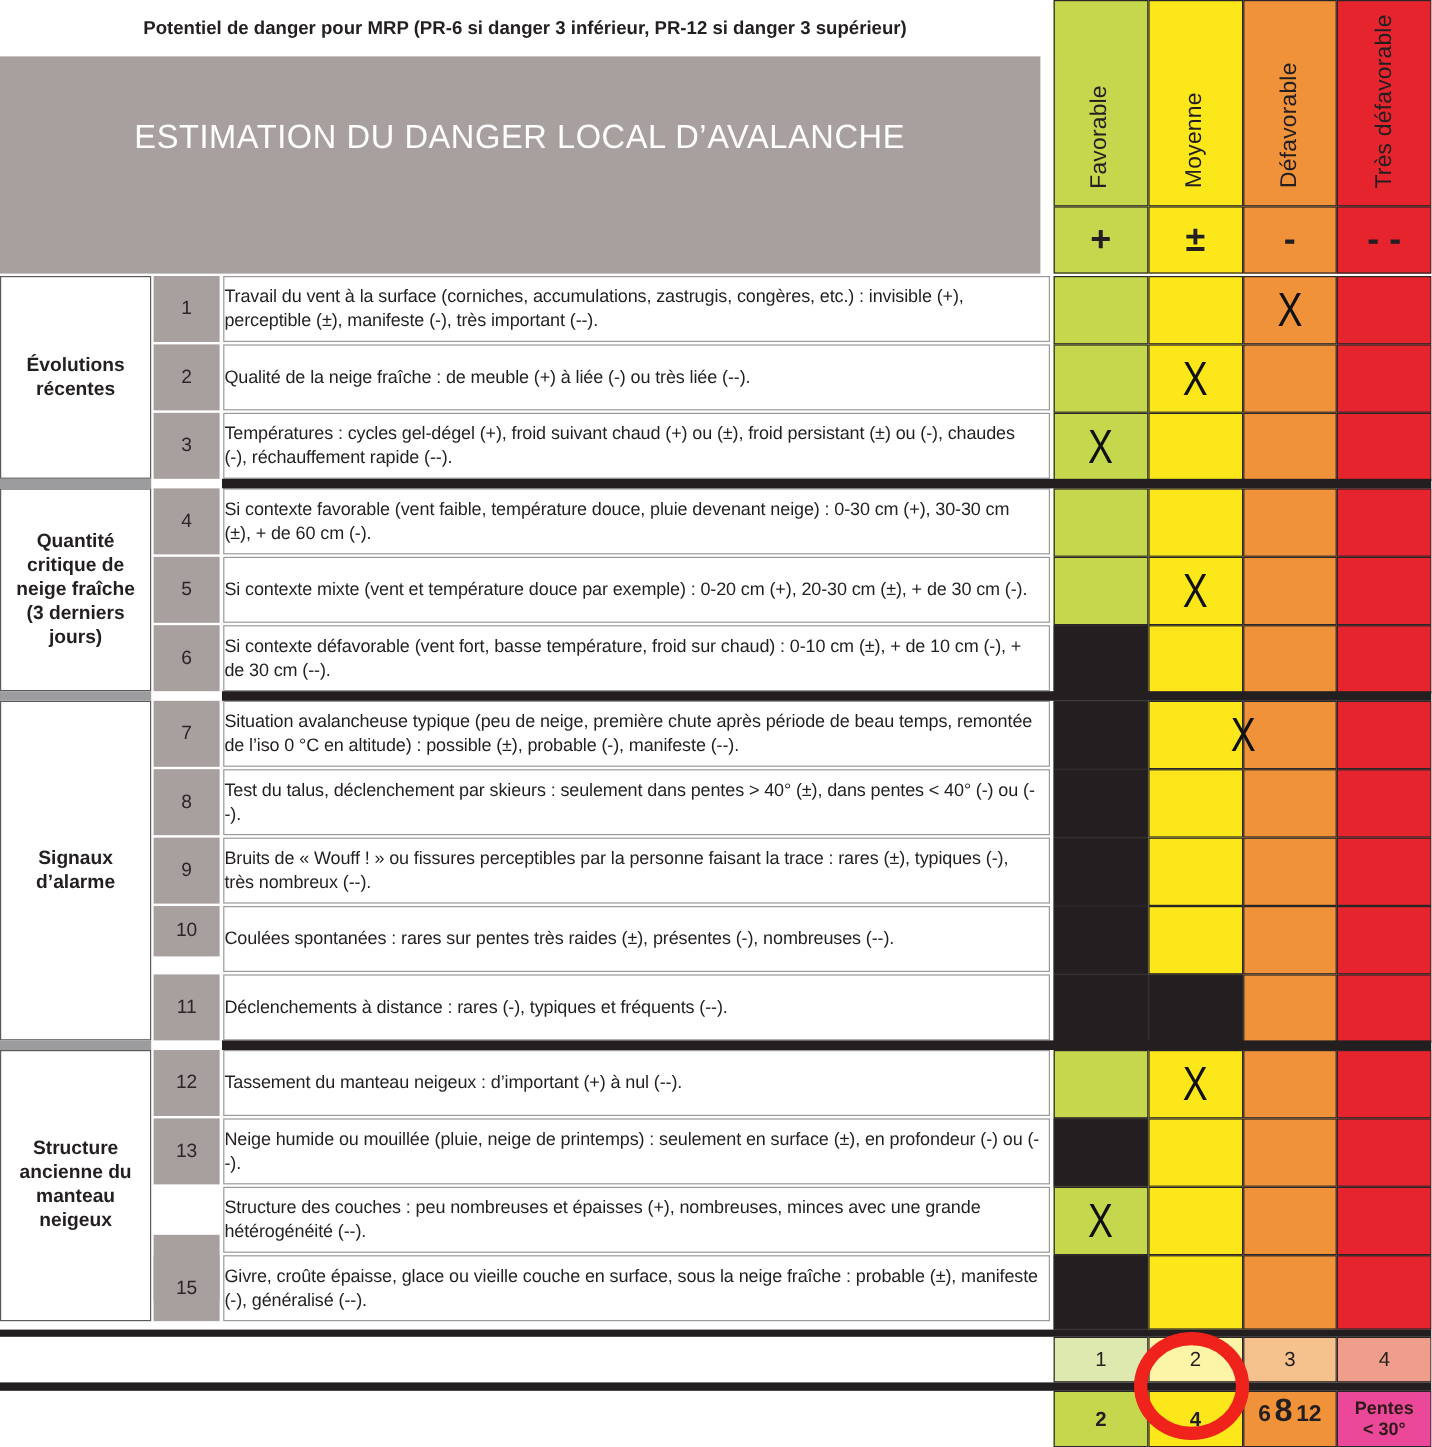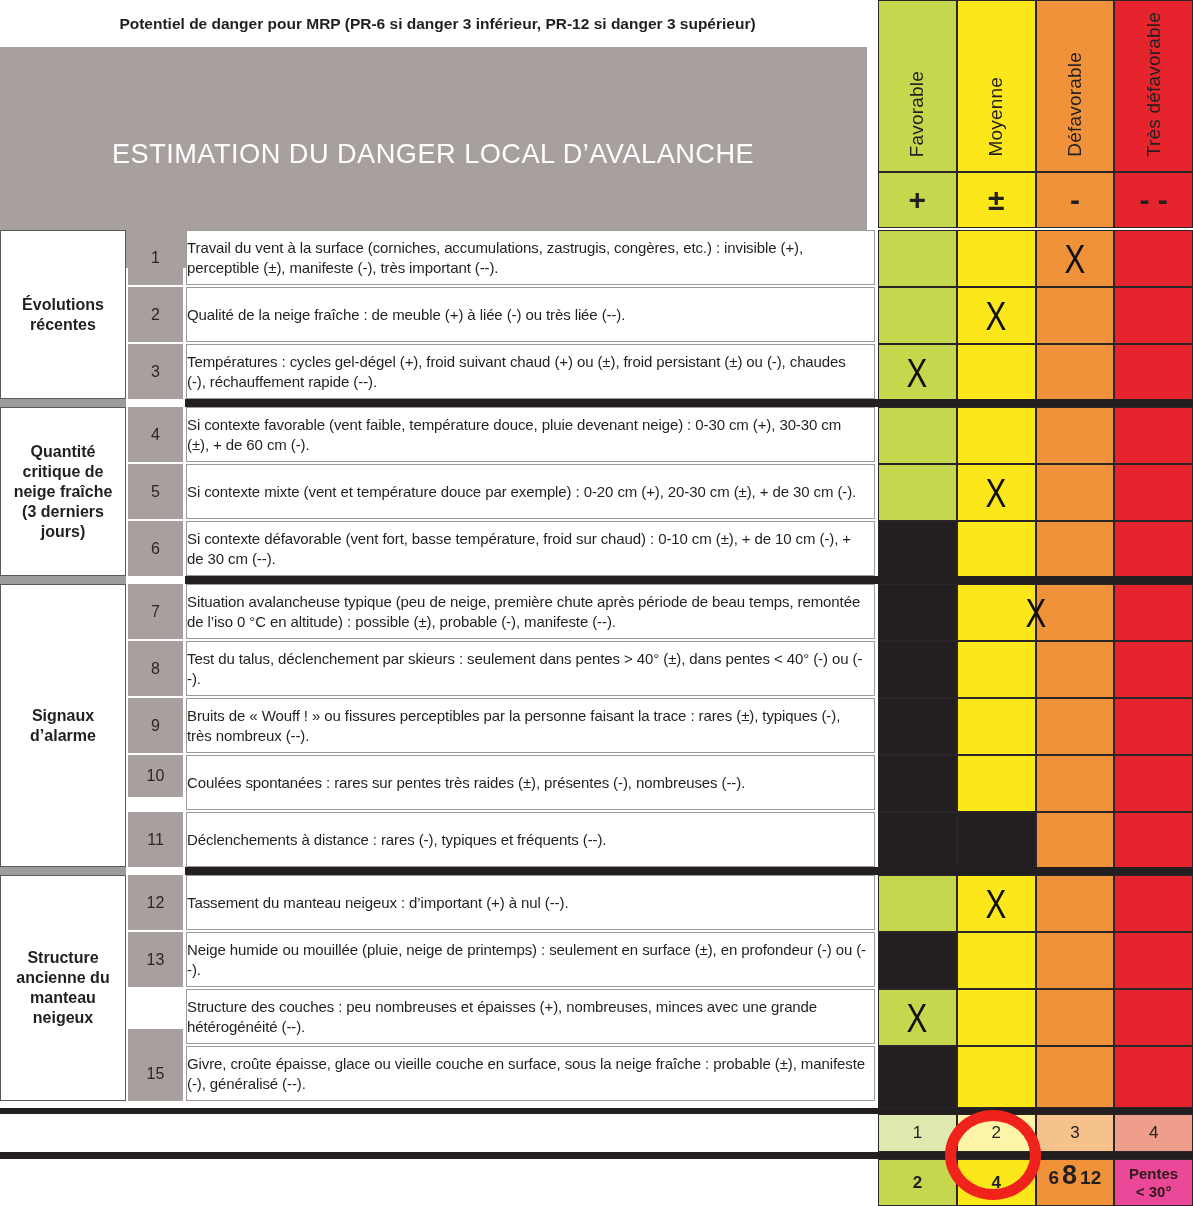--- a/index.html
+++ b/index.html
@@ -1,21 +1,21 @@
 <!DOCTYPE html>
 <html><head>
 <meta charset="utf-8">
 <style>
   html,body{margin:0;padding:0;background:#fff;}
   .canvas{position:relative;width:1193px;height:1206px;background:#ffffff;
           font-family:"Liberation Sans",sans-serif;color:#231f20;overflow:hidden;}
   .abs{position:absolute;box-sizing:border-box;}
   .cell{position:absolute;box-sizing:border-box;border:1px solid #2a2627;}
   .header-box{left:0;top:0;width:867px;height:228px;background:#a8a09f;
-              display:flex;align-items:center;justify-content:center;margin-top:40px;}
+              display:flex;align-items:center;justify-content:center;}
   .title{color:#ffffff;font-size:28px;letter-spacing:.5px;transform:scaleX(.97);white-space:nowrap;}
   .colhead{display:flex;align-items:flex-end;justify-content:center;padding-bottom:14px;}
   .rot{writing-mode:vertical-rl;transform:rotate(180deg);font-size:19px;color:#231f20;letter-spacing:.2px;}
   .symbol{display:flex;align-items:center;justify-content:center;font-size:30px;font-weight:bold;}
   .catbox{position:absolute;box-sizing:border-box;left:0;width:126px;background:#fff;
           border:1px solid #5a5a5a;display:flex;align-items:center;justify-content:center;
           text-align:center;font-weight:bold;font-size:16px;line-height:20px;padding:4px;}
   .numcell{display:flex;align-items:center;justify-content:center;background:#a8a09f;
            font-size:16px;border:none;color:#2b2628;}
   .desccell{position:absolute;box-sizing:border-box;background:#fff;border:1px solid #9a9a9a;

